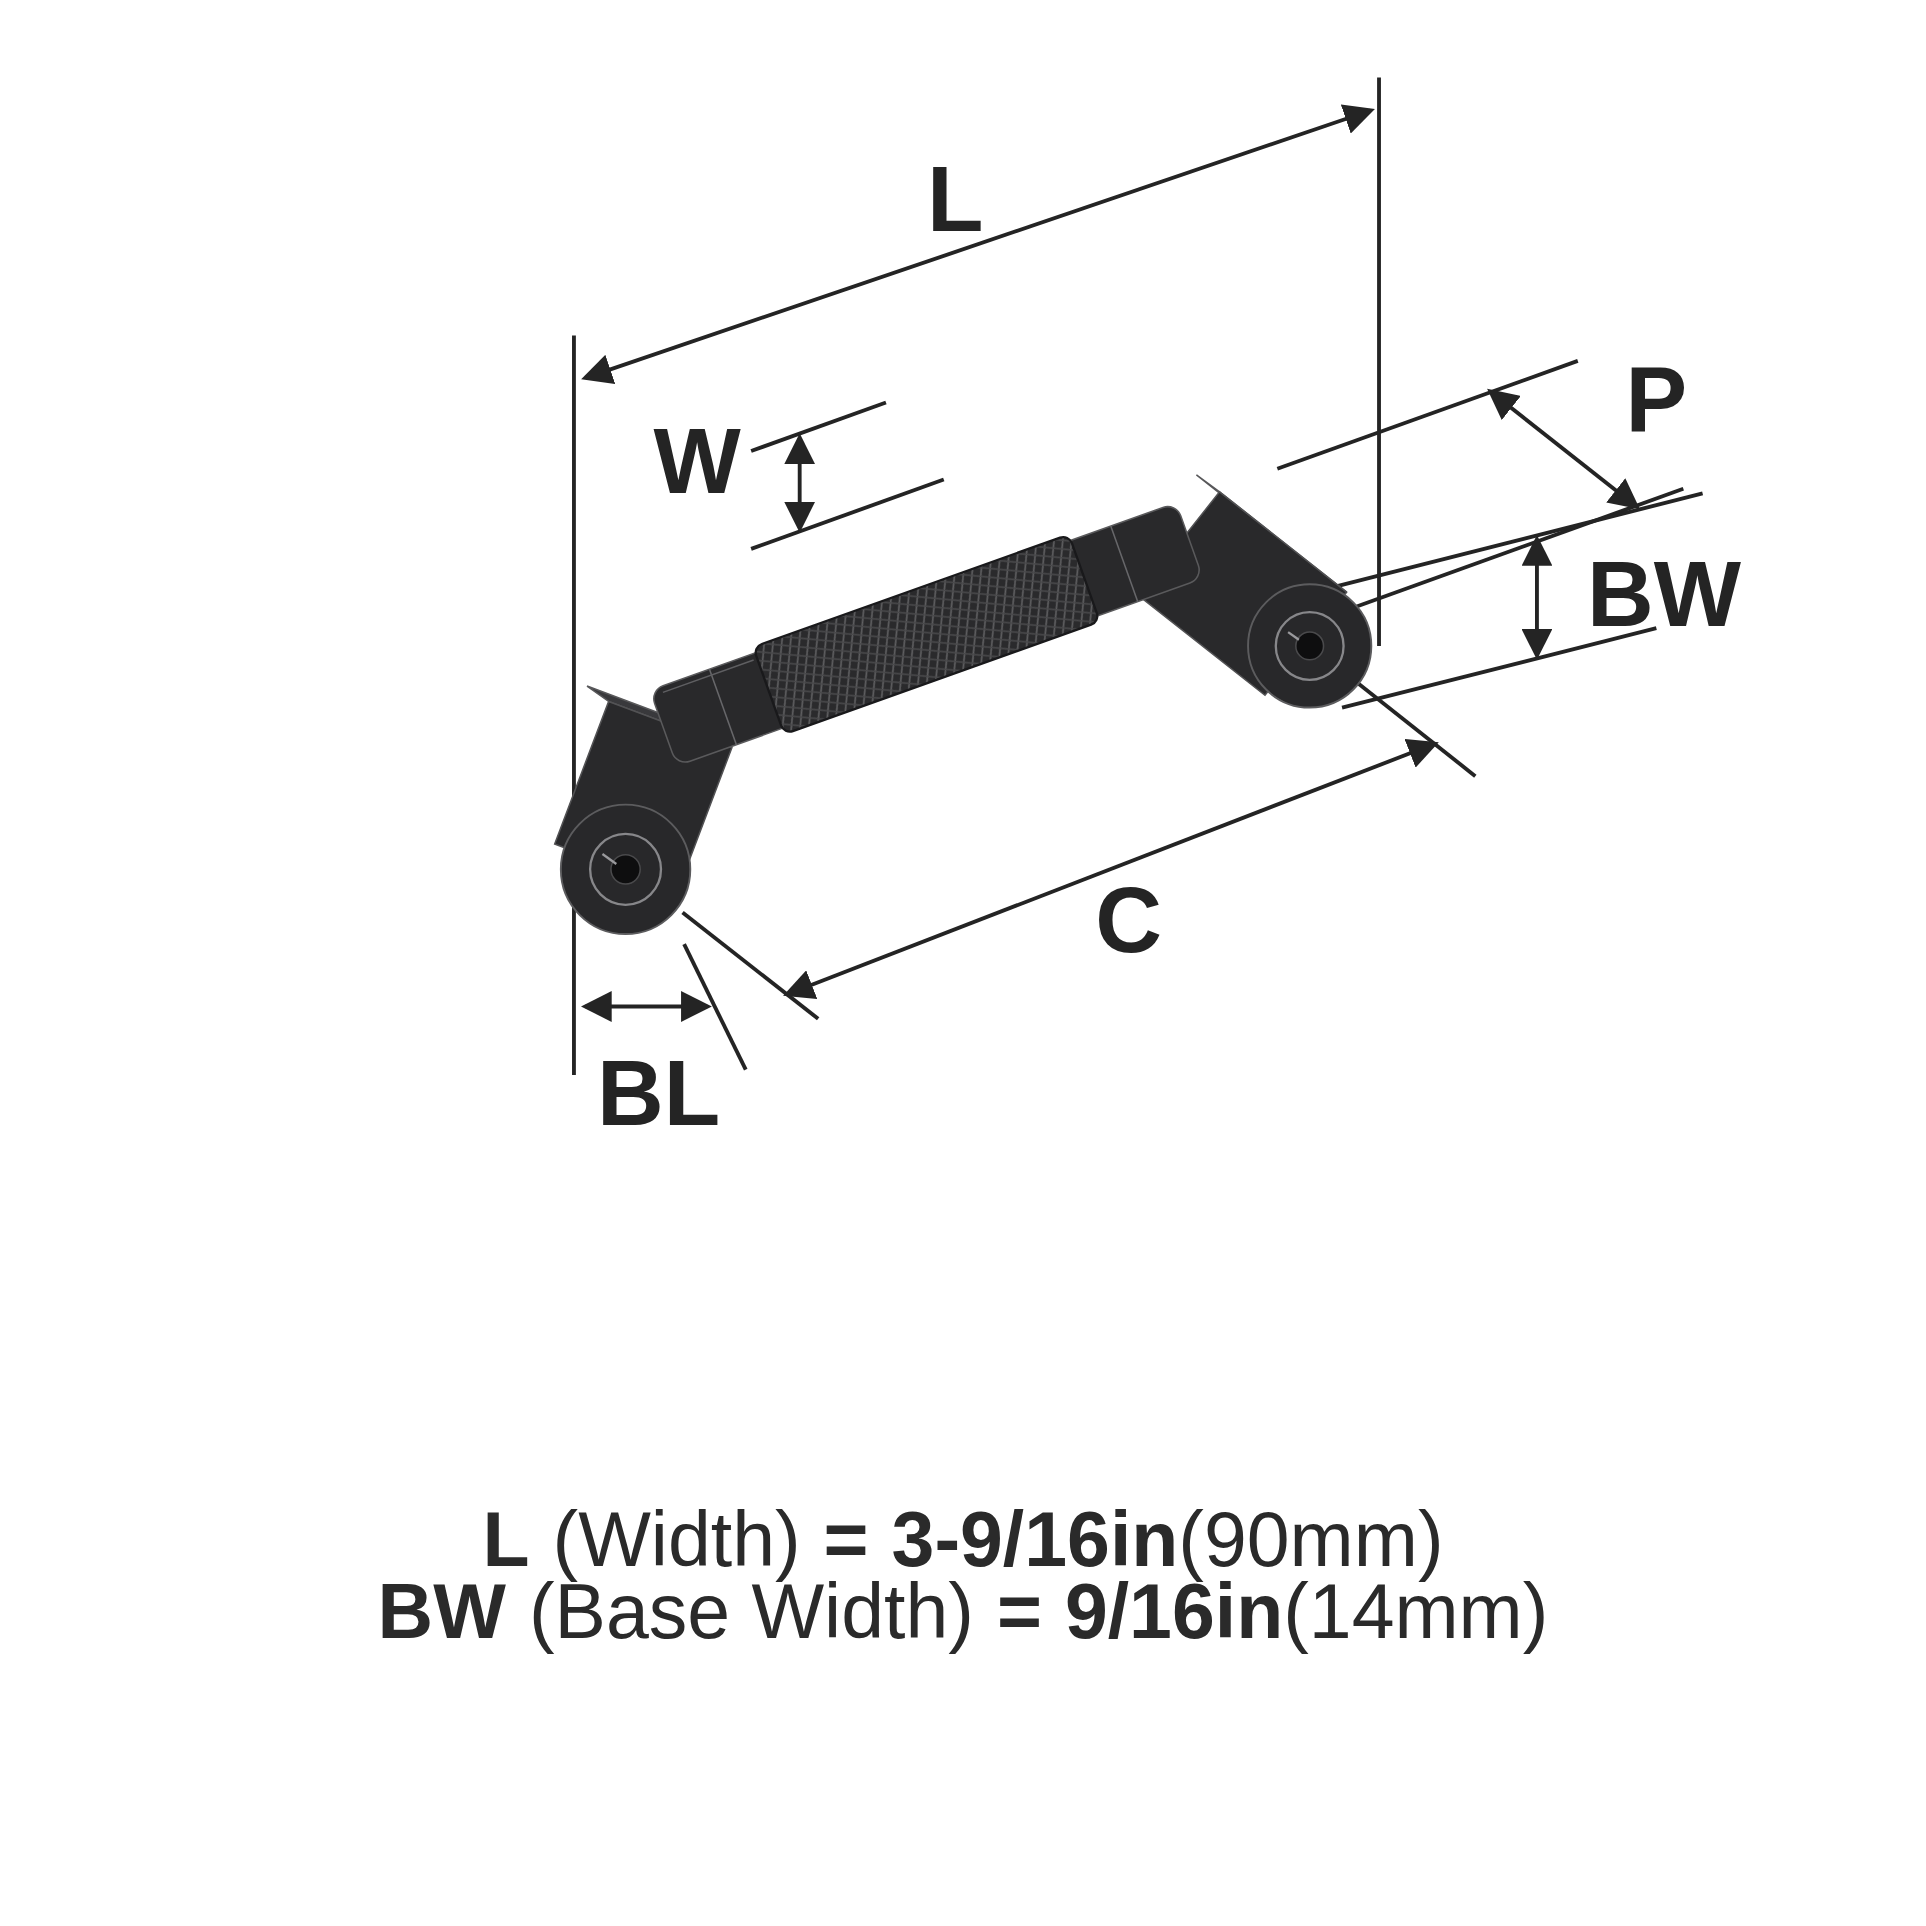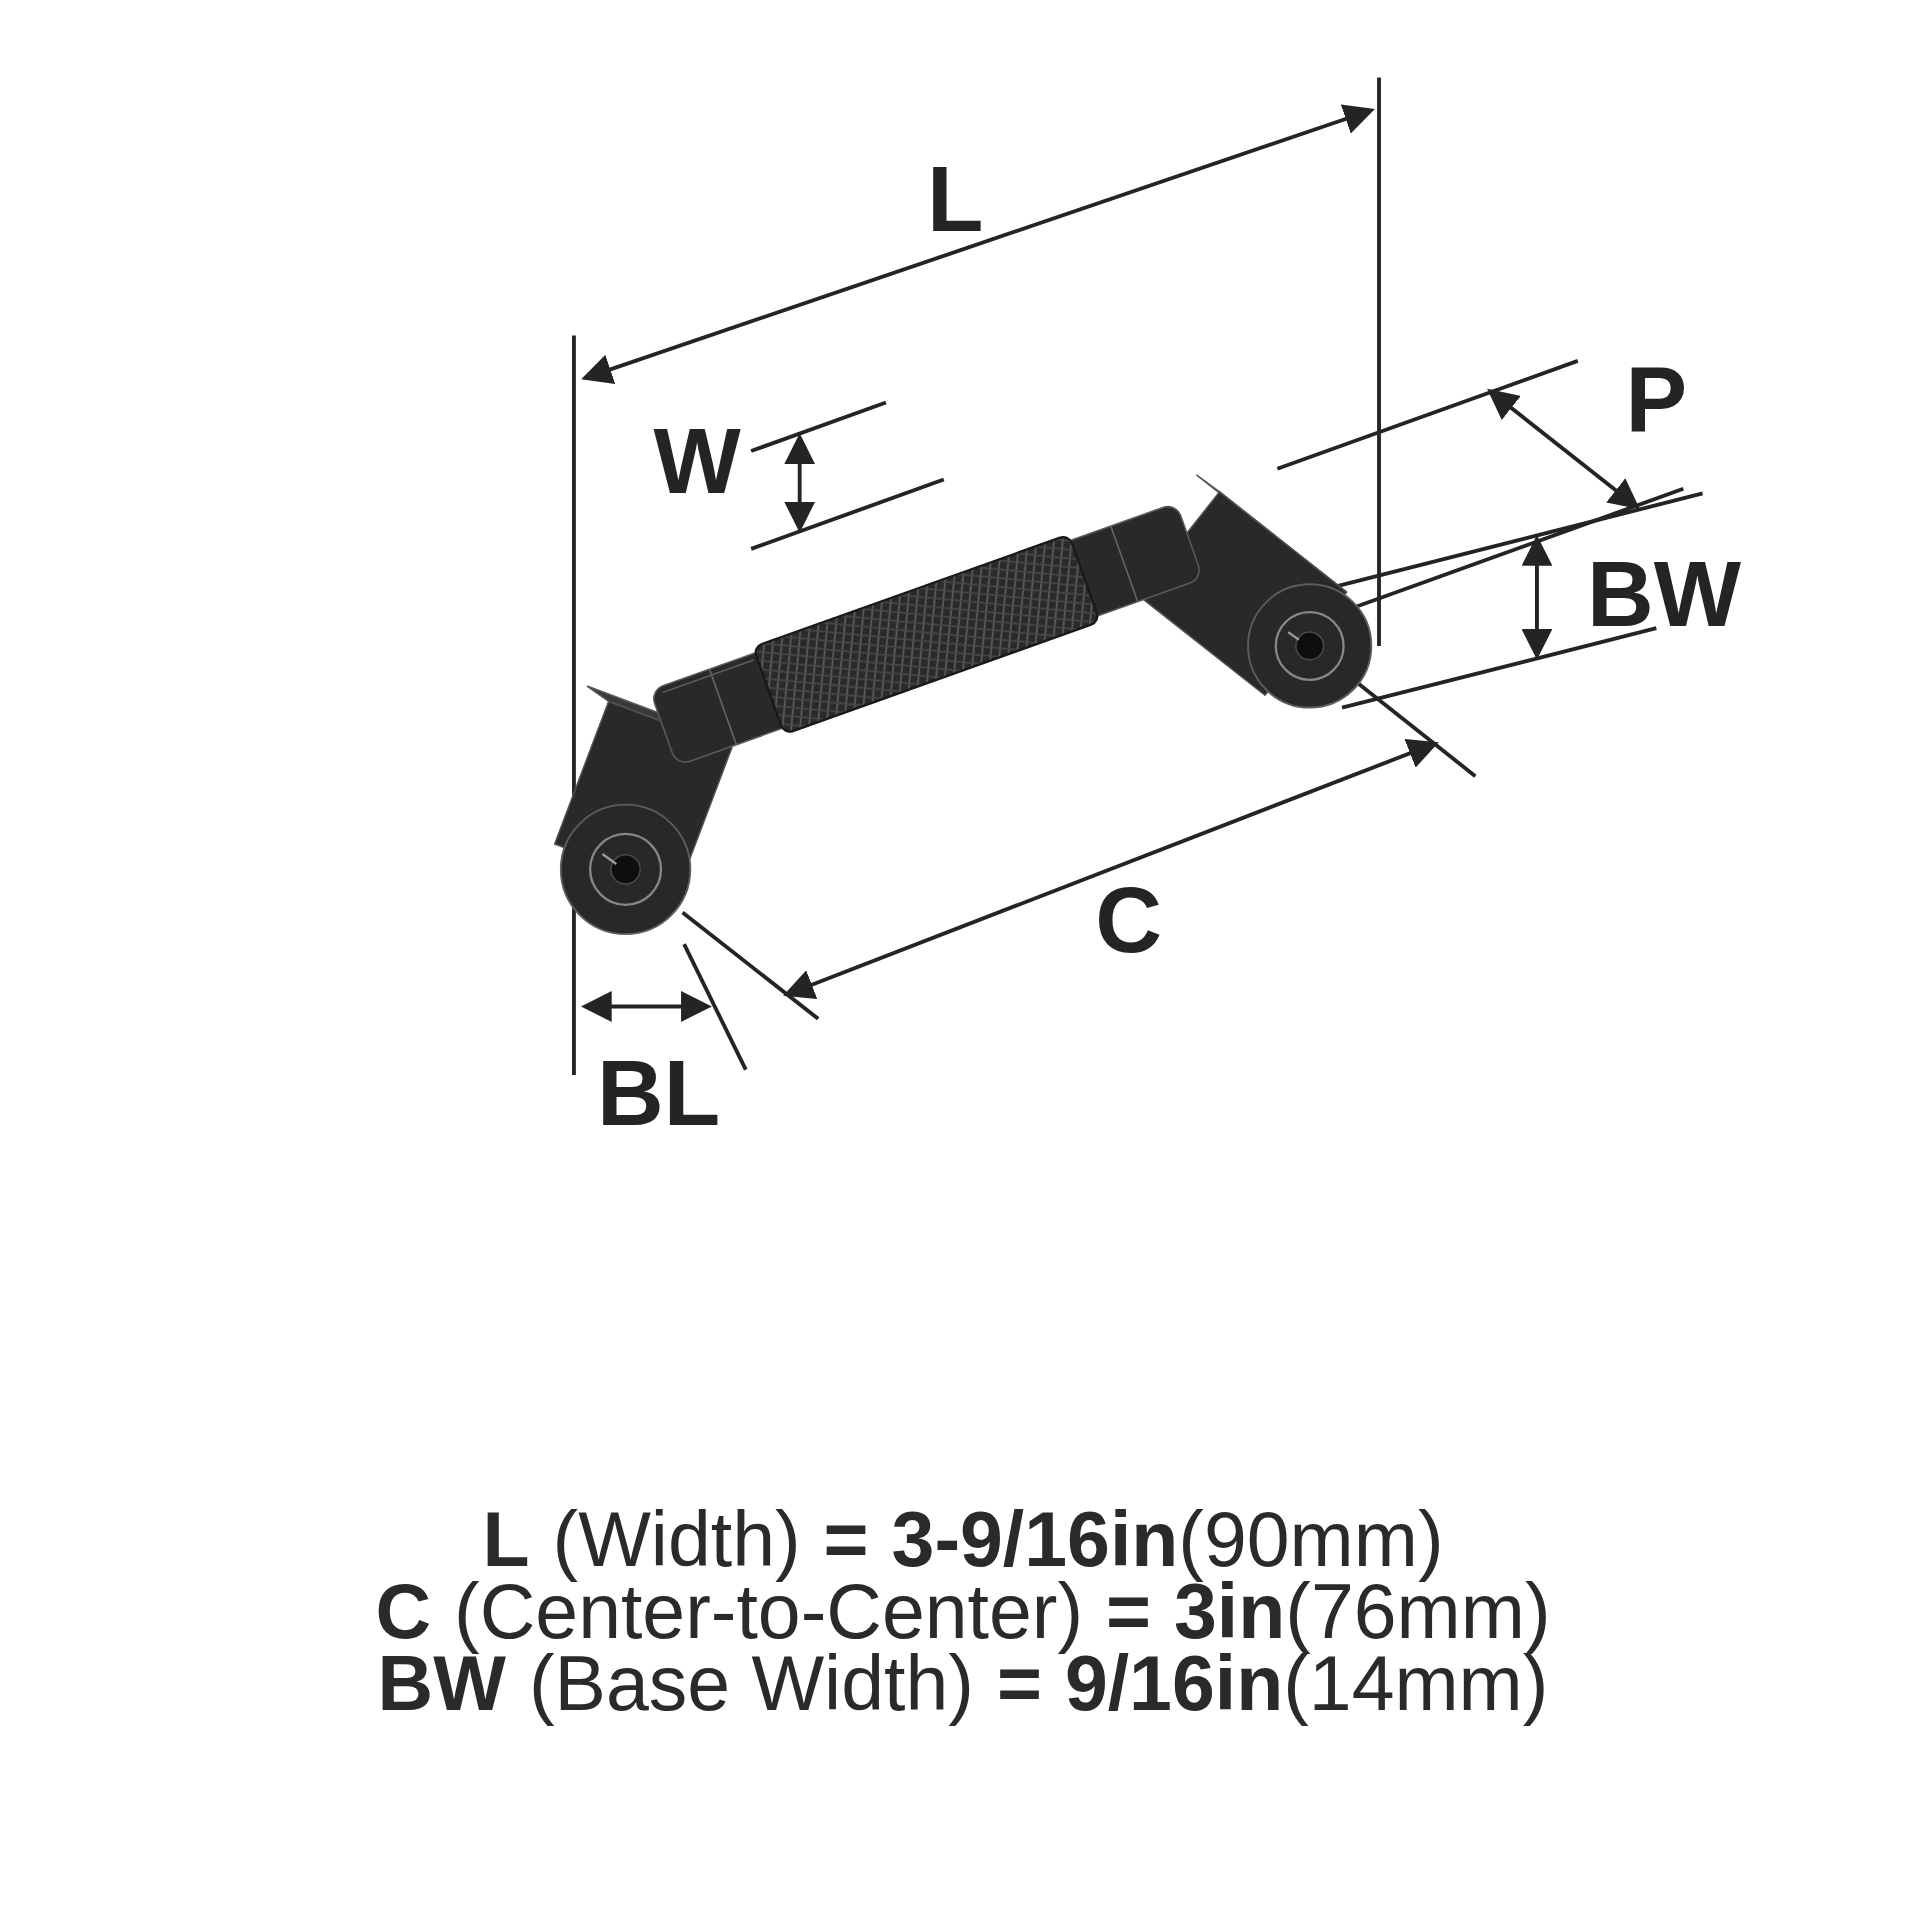--- a/index.html
+++ b/index.html
@@ -133,21 +133,18 @@
         <text class="dim-letter" x="855" y="1460">BL</text>
       </g>
     </svg>
   </div>
 
   <div class="specs">
     <div class="spec-row">
       <span class="sym">L</span><span class="nm">(Width)</span><span class="eq">=</span><span class="val">3-9/16in</span><span class="metric">(90mm)</span>
     </div>
     <div class="spec-row">
-      <span class="sym">C</span><span class="nm">(Center-to-Center)</span><span class="eq">=</span><span class="val">3in</span><span class="metric">(76mm)</span>
-    </div>
-    <div class="spec-row">
       <span class="sym">BW</span><span class="nm">(Base Width)</span><span class="eq">=</span><span class="val">9/16in</span><span class="metric">(14mm)</span>
     </div>
   </div>
 
 </div>
 
 
 </body></html>

